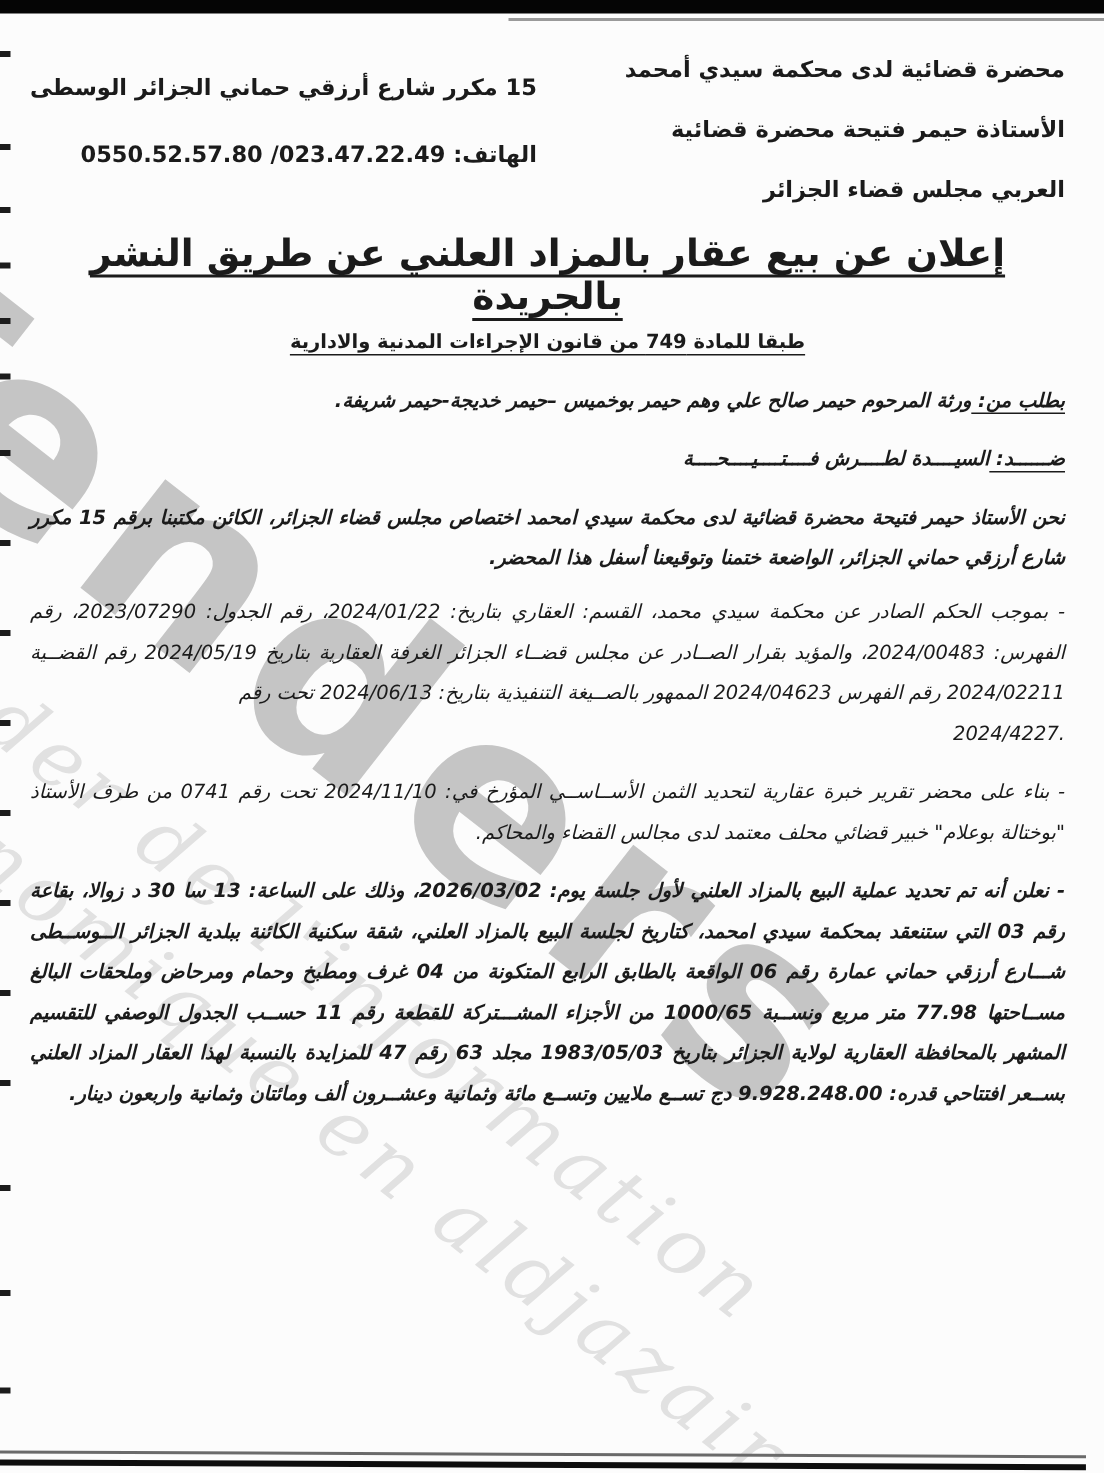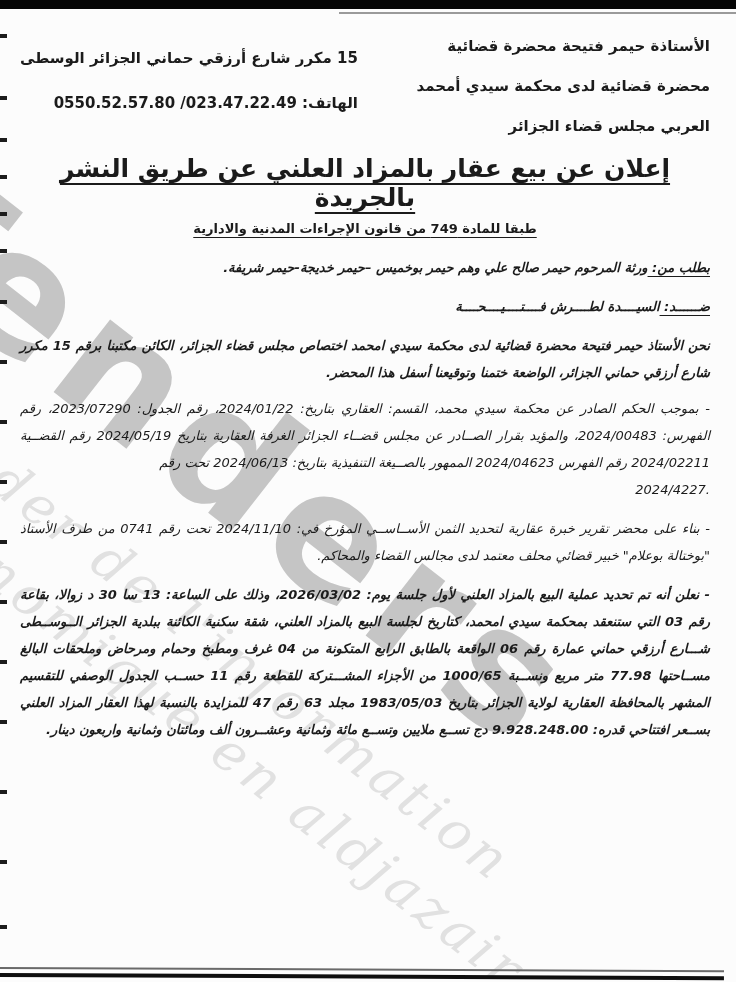--- a/index.html
+++ b/index.html
@@ -65,22 +65,22 @@
   <div class="topline2"></div>
 
   <div class="wm wm-big">Tenders</div>
   <div class="wm wm-light wm-l1">leader de l'information</div>
   <div class="wm wm-light wm-l2">économique en aldjazair</div>
 
   <div class="content">
 
     <div class="header">
       <div class="hdr-right">
+        <div>محضرة قضائية لدى محكمة سيدي أمحمد</div>
         <div>الأستاذة حيمر فتيحة محضرة قضائية</div>
-        <div>محضرة قضائية لدى محكمة سيدي أمحمد</div>
         <div>العربي مجلس قضاء الجزائر</div>
       </div>
       <div class="hdr-left">
         <div>15 مكرر شارع أرزقي حماني الجزائر الوسطى</div>
         <div><span>الهاتف: </span><span dir="ltr">0550.52.57.80 /023.47.22.49</span></div>
       </div>
     </div>
 
     <div class="title">إعلان عن بيع عقار بالمزاد العلني عن طريق النشر بالجريدة</div>
     <div class="subtitle">طبقا للمادة 749 من قانون الإجراءات المدنية والادارية</div>

